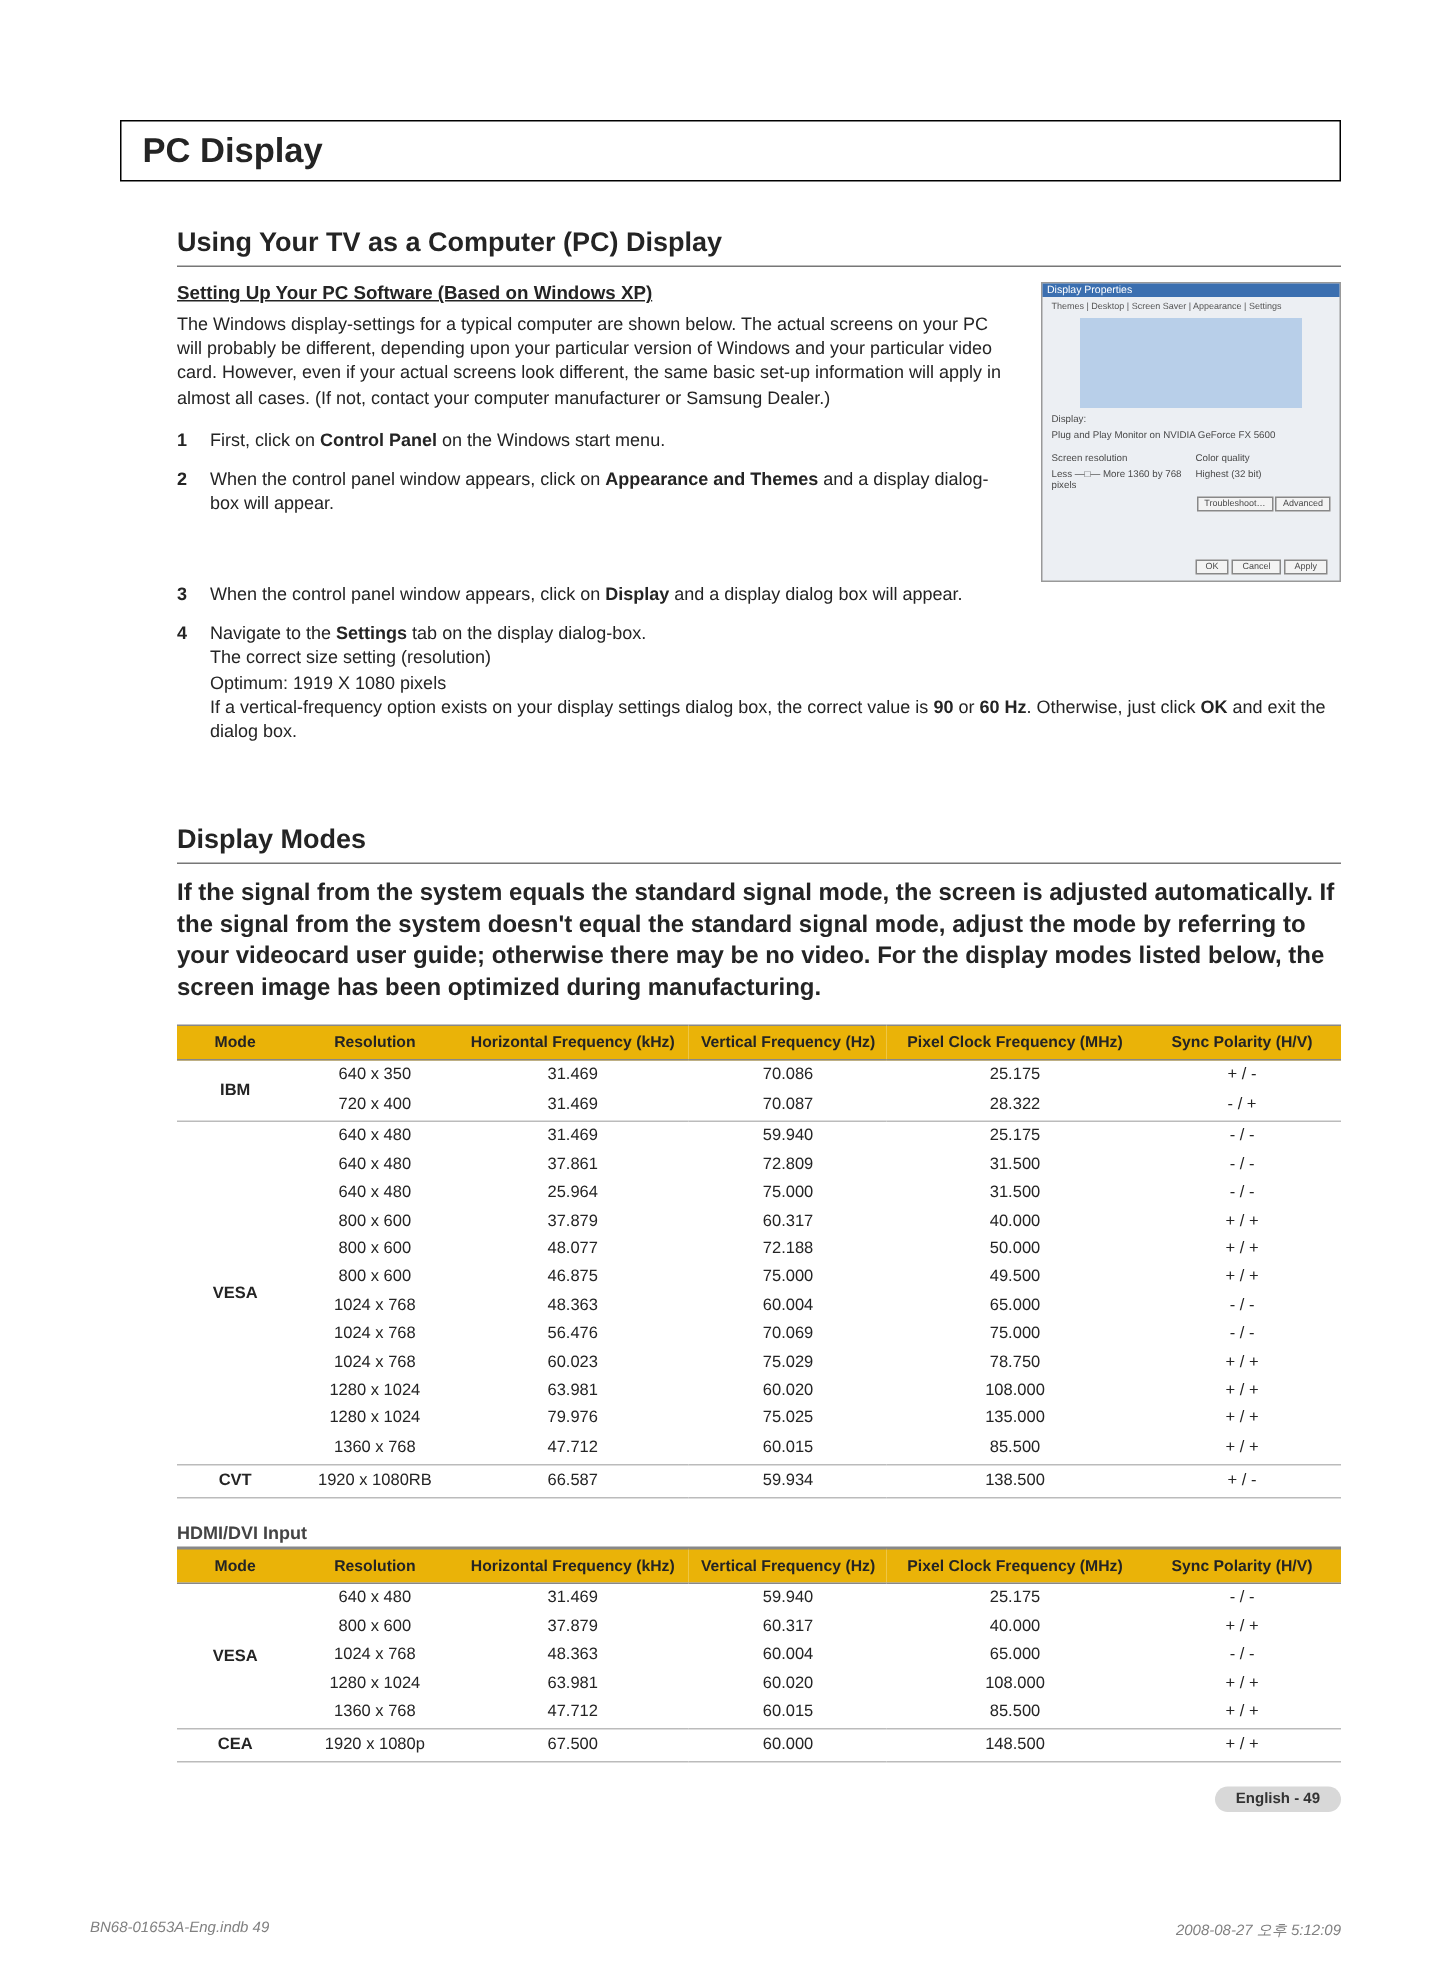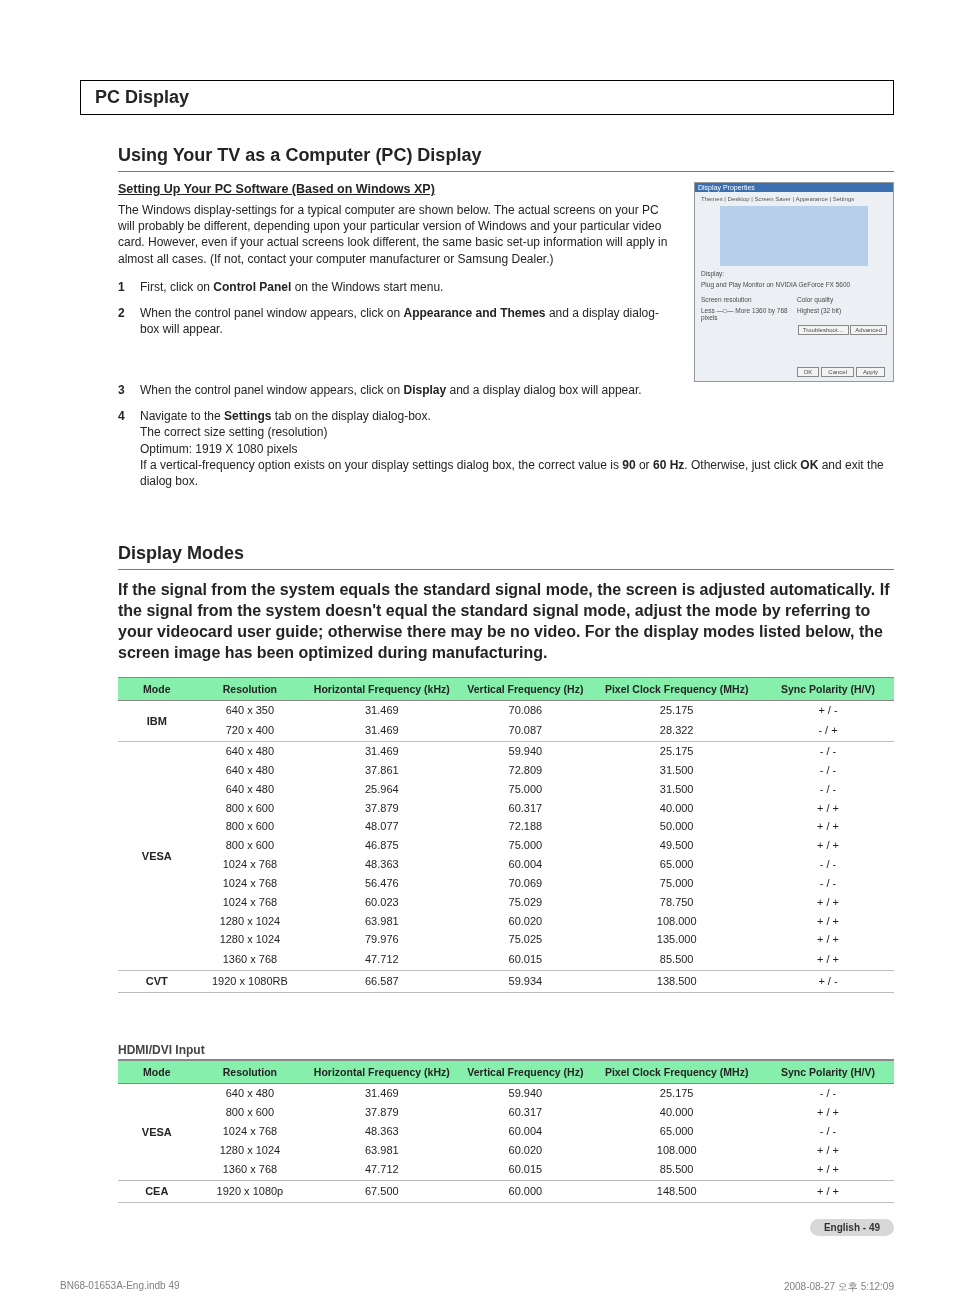--- a/index.html
+++ b/index.html
@@ -17,21 +17,21 @@
     padding: 80px 60px 40px 80px;
     box-sizing: border-box;
   }
   .title-box {
     border: 1.5px solid #000;
     padding: 6px 14px 6px 14px;
     margin-bottom: 18px;
   }
   .title-box h1 {
     margin: 0;
-    font-size: 18px;
+    font-size: 23px;
     font-family: Arial, Helvetica, sans-serif;
     font-weight: bold;
   }
   h2.section {
     font-size: 18px;
     font-weight: bold;
     border-bottom: 1px solid #777;
     padding-bottom: 5px;
     margin: 30px 0 10px 0;
   }
@@ -93,21 +93,21 @@
     padding-bottom:2px;
     font-size:12px;
   }
   table.spec {
     width: 100%;
     border-collapse: collapse;
     font-size: 11px;
     margin-top:0;
   }
   table.spec th {
-    background: #86efac;
+    background: #eab308;
     font-weight: bold;
     font-size: 10.5px;
     padding: 5px 4px;
     border-top:1px solid #888;
     border-bottom:1px solid #888;
   }
   table.spec td {
     text-align: center;
     padding: 2px 4px;
     line-height: 1.35;
@@ -137,20 +137,21 @@
     font-weight:bold;
     color:#333;
   }
   .meta {
     position:absolute;
     left:60px; right:60px; bottom:16px;
     font-size:10px;
     color:#808080;
     display:flex;
     justify-content:space-between;
+    font-style:italic;
   }
 </style>
 </head>
 <body>
 
 <div class="page">
 
   <div class="title-box">
     <h1>PC Display</h1>
   </div>
@@ -343,21 +344,21 @@
             <td class="mode" rowspan="1" style="border-bottom: 1px solid rgb(187, 187, 187);">CVT</td>
             <td style="border-bottom: 1px solid rgb(187, 187, 187);">1920 x 1080RB</td>
             <td style="border-bottom: 1px solid rgb(187, 187, 187);">66.587</td>
             <td style="border-bottom: 1px solid rgb(187, 187, 187);">59.934</td>
             <td style="border-bottom: 1px solid rgb(187, 187, 187);">138.500</td>
             <td style="border-bottom: 1px solid rgb(187, 187, 187);">+ / -</td>
           </tr>
         </tbody>
     </table>
 
-    <div class="table-caption" style="margin-top:50px;">HDMI/DVI Input</div>
+    <div class="table-caption" style="margin-top:16px;">HDMI/DVI Input</div>
     <table class="spec" id="hdmi-table">
       <thead>
           <tr>
         <th style="width:10%;">Mode</th>
         <th style="width:14%;">Resolution</th>
         <th style="width:20%;">Horizontal Frequency (kHz)</th>
         <th style="width:17%;">Vertical Frequency (Hz)</th>
         <th style="width:22%;">Pixel Clock Frequency (MHz)</th>
         <th style="width:17%;">Sync Polarity (H/V)</th>
       </tr>

